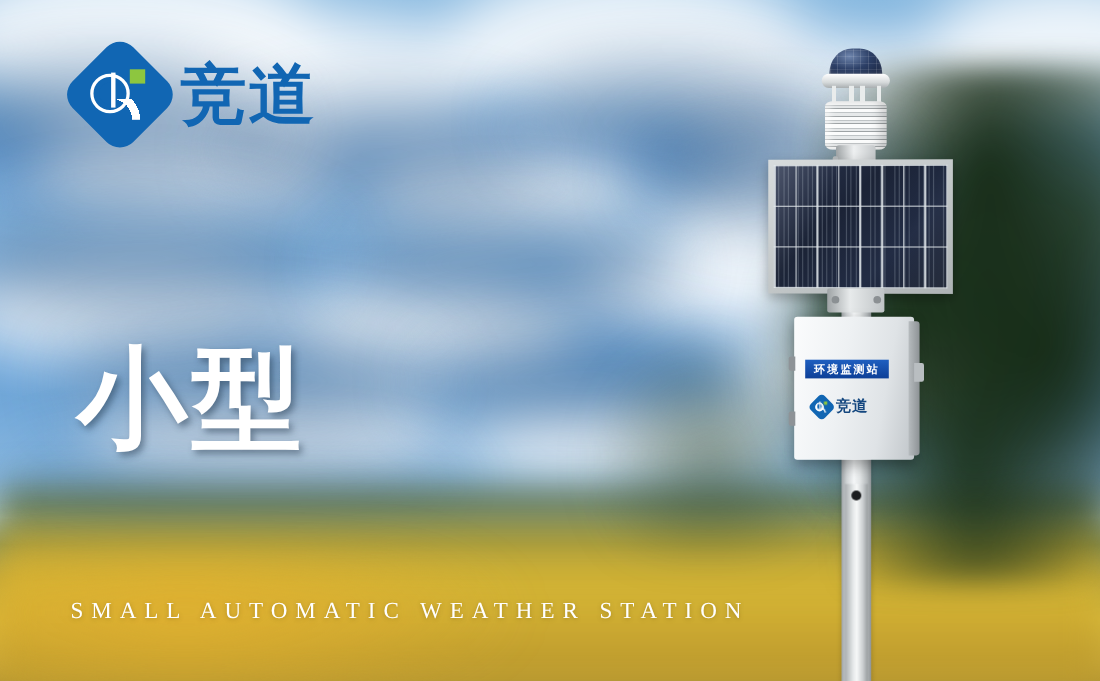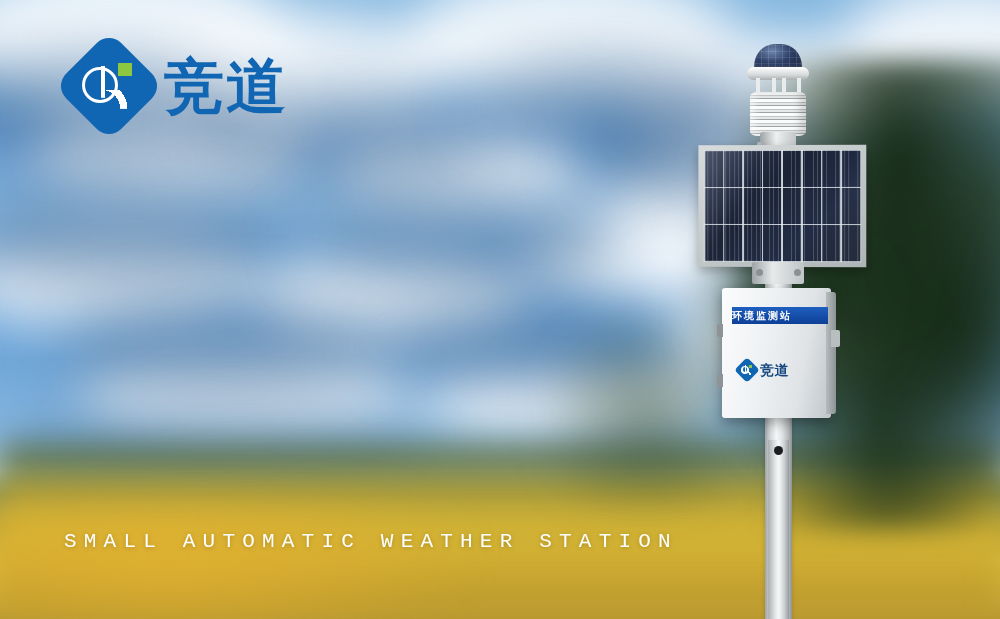--- a/index.html
+++ b/index.html
@@ -104,24 +104,24 @@
   #headline { position:absolute; left:70px; top:312px; }
   .hl-line {
     color:#ffffff; font-weight:700; line-height:1.0;
     font-family:"DejaVu Sans","Liberation Sans",sans-serif;
     text-shadow: 3px 4px 7px rgba(20,40,60,.45);
     white-space:nowrap;
   }
   .hl-1 { font-size:100px; letter-spacing:4px; }
   .hl-2 { font-size:100px; letter-spacing:4px; margin-top:8px; }
   #subtitle {
-    position:absolute; left:64px; top:530px;
+    position:absolute; left:64px; top:543px;
     color:#ffffff; font-size:21px; font-weight:400;
     letter-spacing:7.2px; white-space:nowrap;
-    font-family:Liberation Mono, monospace;
+    font-family:Liberation Serif, serif;
     text-shadow:0 1px 4px rgba(90,70,10,.35);
   }
 
   
   #station { position:absolute; left:690px; top:30px; width:190px; height:589px; }
 
   .mast {
     position:absolute; left:75px; top:96px; width:27px; height:523px;
     background:linear-gradient(90deg,#9ea3a6 0%, #cfd3d5 18%, #f4f6f7 42%, #e2e5e6 62%, #b4b9bb 86%, #8d9295 100%);
     border-radius:2px;
@@ -222,23 +222,23 @@
   }
   .box-side {
     position:absolute; left:136px; top:262px; width:10px; height:122px;
     background:linear-gradient(90deg,#b6bbbe,#8d9295);
     border-radius:0 3px 3px 0;
   }
   .box-lug-l { position:absolute; left:27px; top:294px; width:6px; height:13px; background:#8e9397; border-radius:2px 0 0 2px; }
   .box-lug-l2 { position:absolute; left:27px; top:344px; width:6px; height:13px; background:#8e9397; border-radius:2px 0 0 2px; }
   .box-lug-r { position:absolute; left:141px; top:300px; width:9px; height:17px; background:#b9bec1; border-radius:0 2px 2px 0; }
   .box-banner {
-    position:absolute; left:42px; top:277px; width:96px; height:17px;
+    position:absolute; left:42px; top:297px; width:76px; height:17px;
     background:linear-gradient(180deg,#1f5fc0,#0d3f97);
-    display:flex; align-items:center; 
+    display:flex; align-items:center; justify-content:center;
   }
   .box-banner span {
     color:#fff; font-size:10px; font-weight:700; letter-spacing:2px;
     font-family:"DejaVu Sans","Liberation Sans",sans-serif;
     white-space:nowrap;
   }
   .box-brand {
     position:absolute; left:48px; top:330px; width:78px; height:20px;
     display:flex; align-items:center; gap:4px;
   }
@@ -329,20 +329,21 @@
       <div class="dm-outer"></div>
       <div class="dm-ring"></div>
       <div class="dm-inner-dot"></div>
       <div class="dm-hook"></div>
       <div class="dm-sq"></div>
     </div>
     <div class="logo-text">竞道</div>
   </div>
 
   <div id="headline">
+    <div class="hl-line hl-1">小型</div>
   </div>
   <div id="subtitle">SMALL AUTOMATIC WEATHER STATION</div>
 
   <div id="station">
 
     <div class="mast"></div>
 
     <div class="dome"></div>
     <div class="dome-facets"></div>
     <div class="disc"></div>

